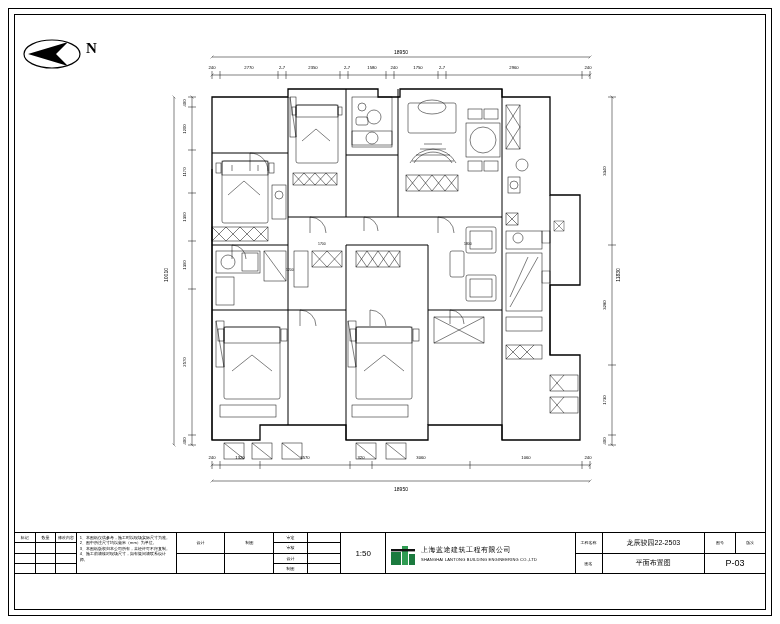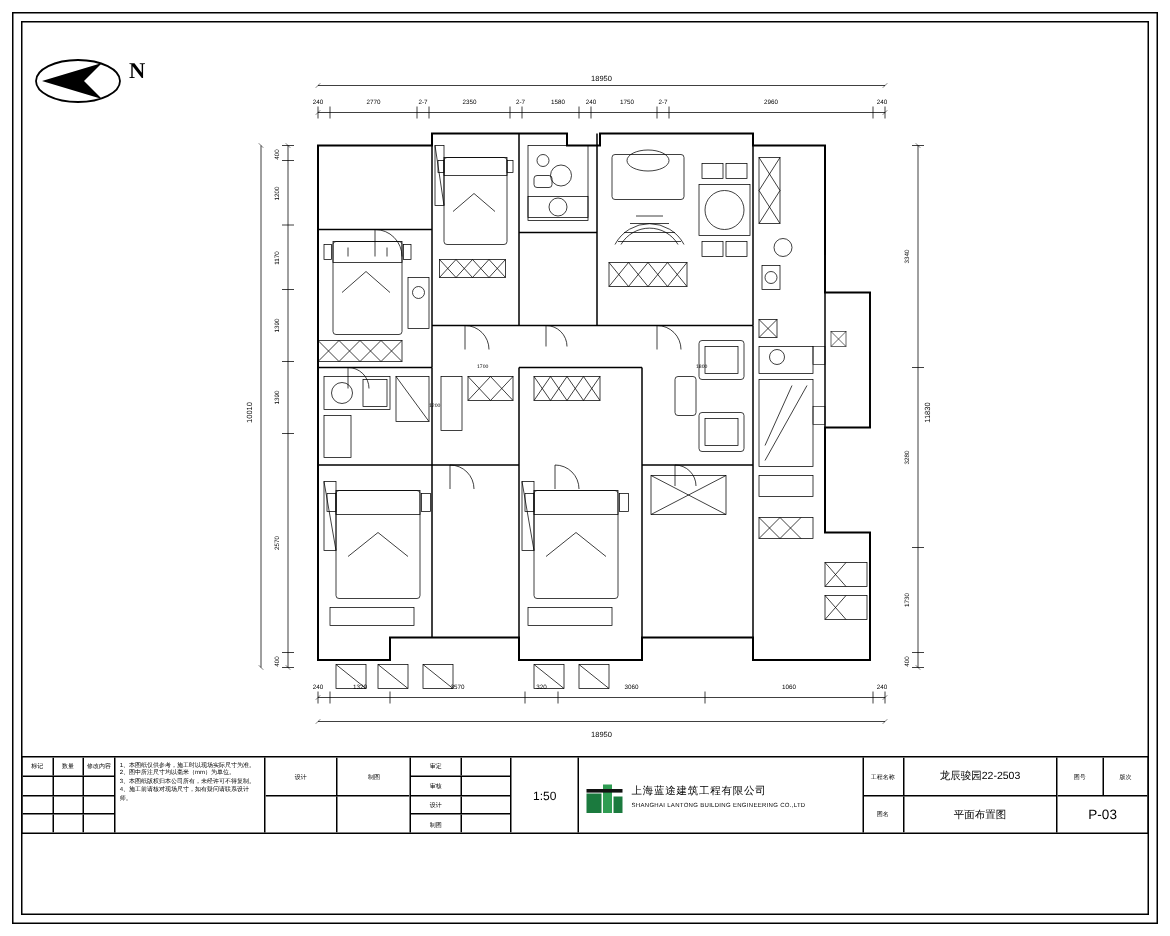--- a/index.html
+++ b/index.html
@@ -50,22 +50,22 @@
   
   .plan-area {
     position: absolute;
     left: 150px; top: 45px;
     width: 500px; height: 460px;
   }
   svg.plan { display:block; }
   
   .titleblock {
     position: absolute;
-    left: 14px; top: 504px;
-    width: 752px; height: 52px;
+    left: 14px; top: 532px;
+    width: 752px; height: 42px;
     border: 1px solid #000;
     box-sizing: border-box;
     display: flex;
     font-size: 5px;
   }
   .tb-cell {
     border-right: 1px solid #000;
     box-sizing: border-box;
     position: relative;
     overflow: hidden;

